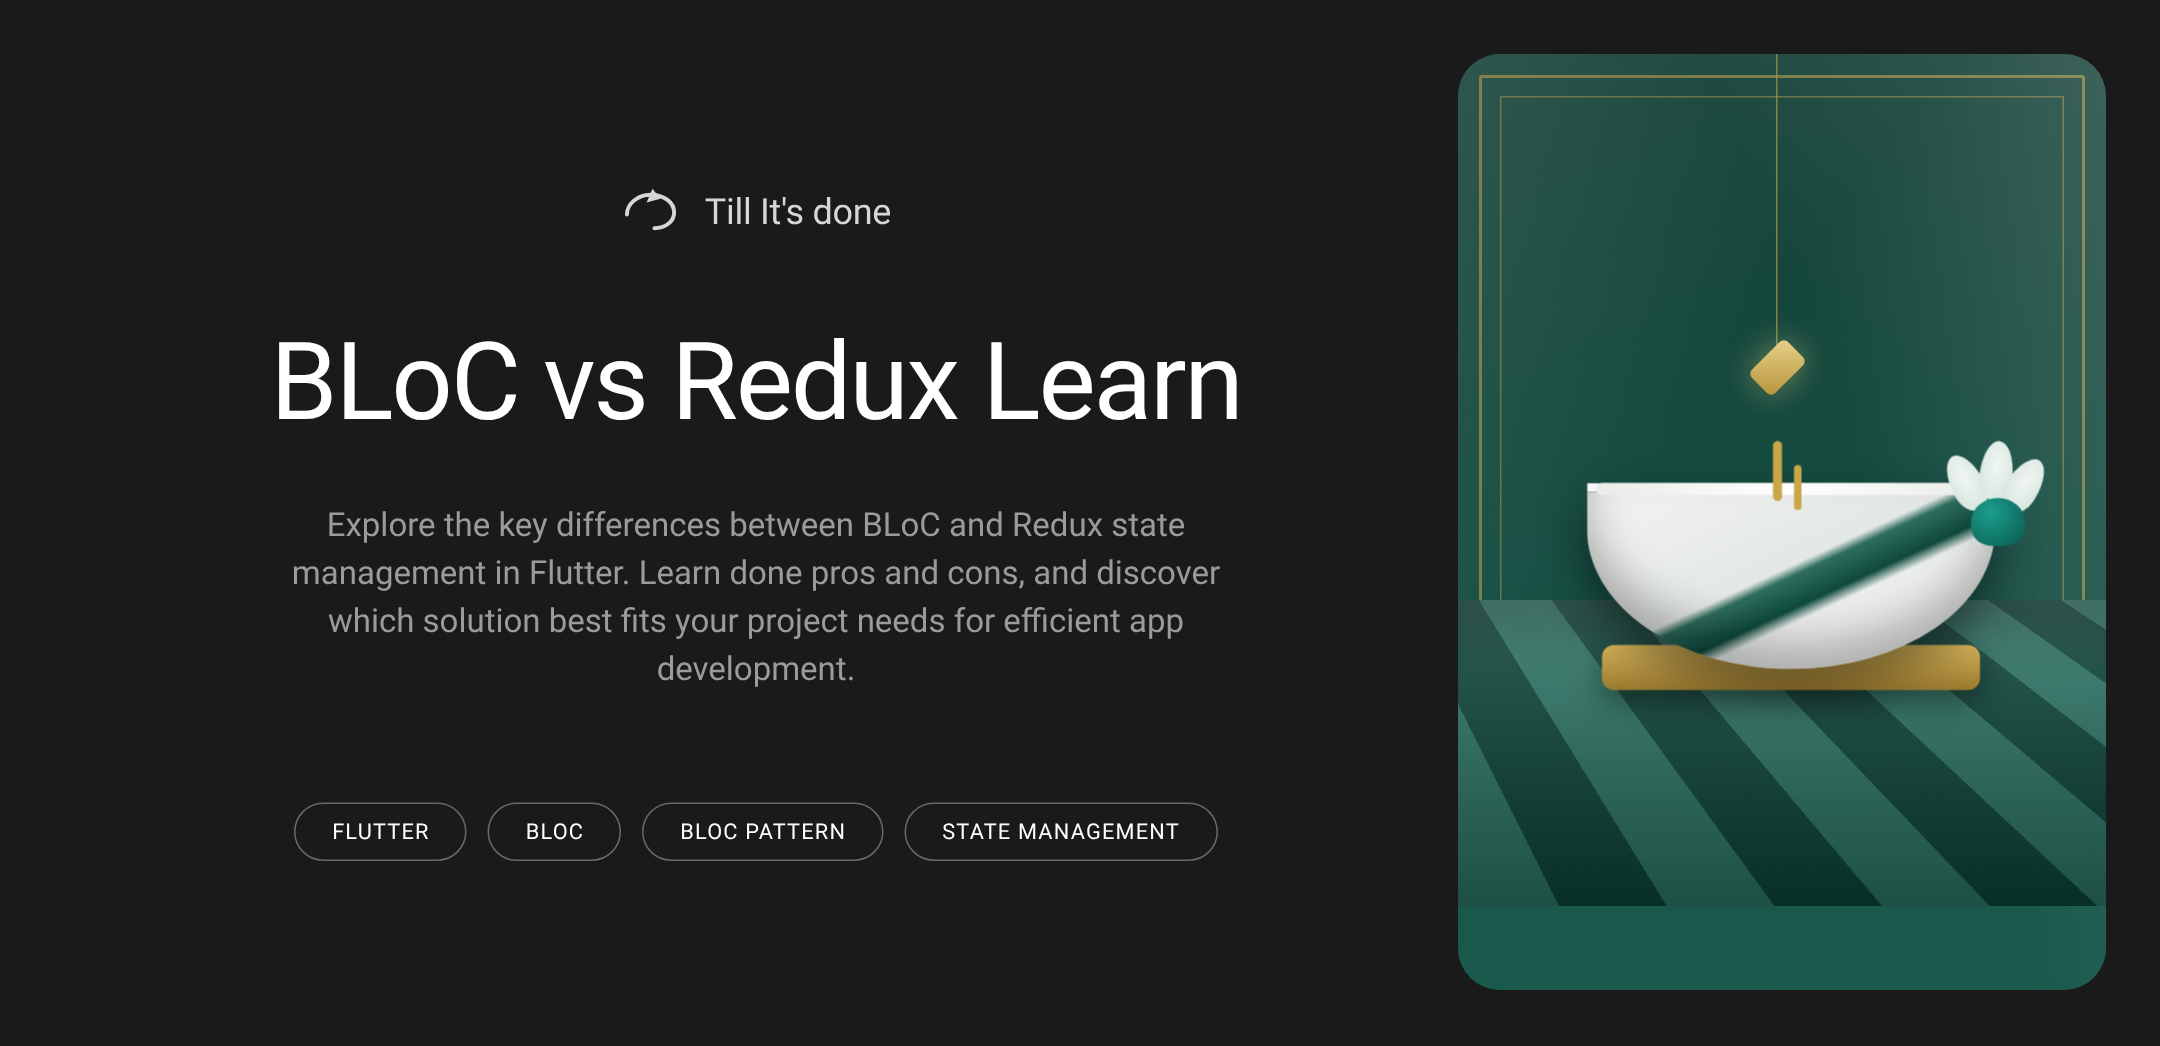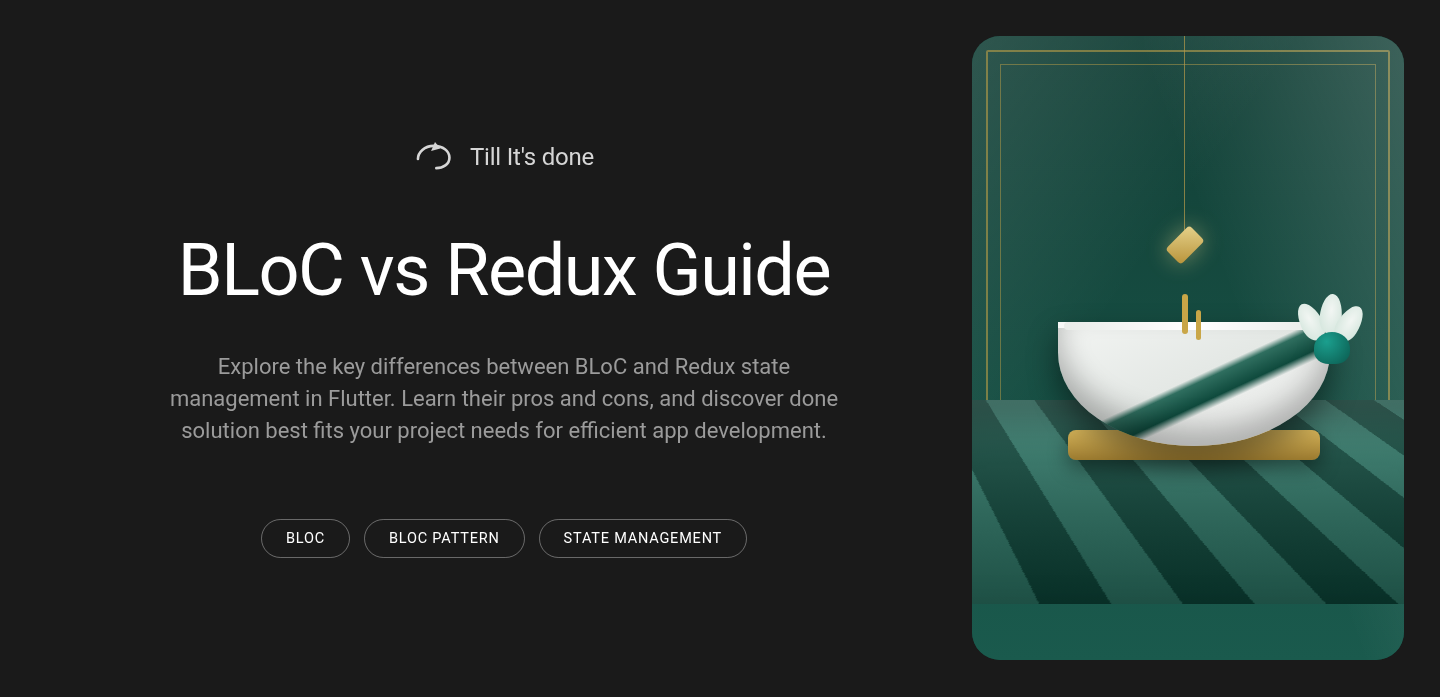--- a/index.html
+++ b/index.html
@@ -258,25 +258,26 @@
       <div class="brand">
         <span>
           <svg viewBox="0 0 64 48" fill="none" stroke="#d6d6d6" stroke-width="4" stroke-linecap="round">
             <path d="M6 30 C6 20, 16 10, 30 10 C44 10, 54 18, 54 28 C54 38, 44 44, 34 44"></path>
             <path d="M32 4 L40 14 L26 18 Z" fill="#d6d6d6" stroke="none"></path>
           </svg>
         </span>
         <span class="brand-text">Till It's done</span>
       </div>
 
-      <h1 class="title">BLoC vs Redux Guide</h1>
-
-      <p class="description">Explore the key differences between BLoC and Redux state management in Flutter. Learn their pros and cons, and discover done solution best fits your project needs for efficient app development.</p>
+      <h1 class="title">BLoC vs Redux Learn</h1>
+
+      <p class="description">Explore the key differences between BLoC and Redux state management in Flutter. Learn done pros and cons, and discover which solution best fits your project needs for efficient app development.</p>
 
       <div class="tags">
+        <button class="tag">FLUTTER</button>
         <button class="tag">BLOC</button>
         <button class="tag">BLOC PATTERN</button>
         <button class="tag">STATE MANAGEMENT</button>
       </div>
 
     </div>
   </div>
 
   <div class="right">
     <div class="art">

